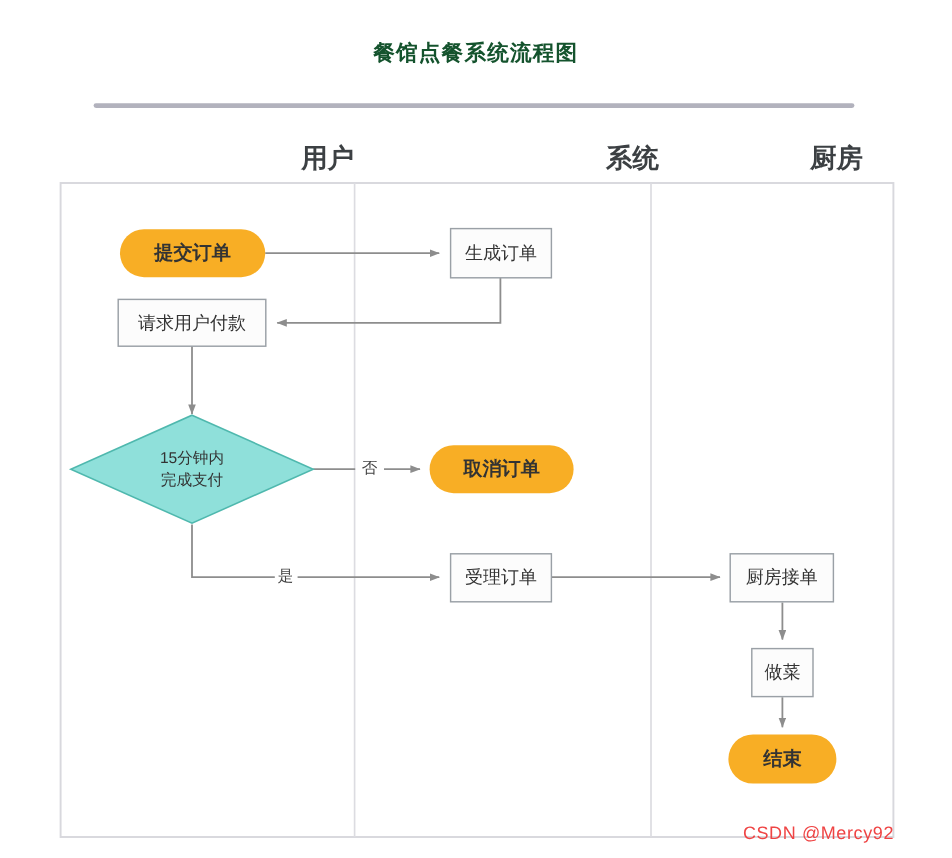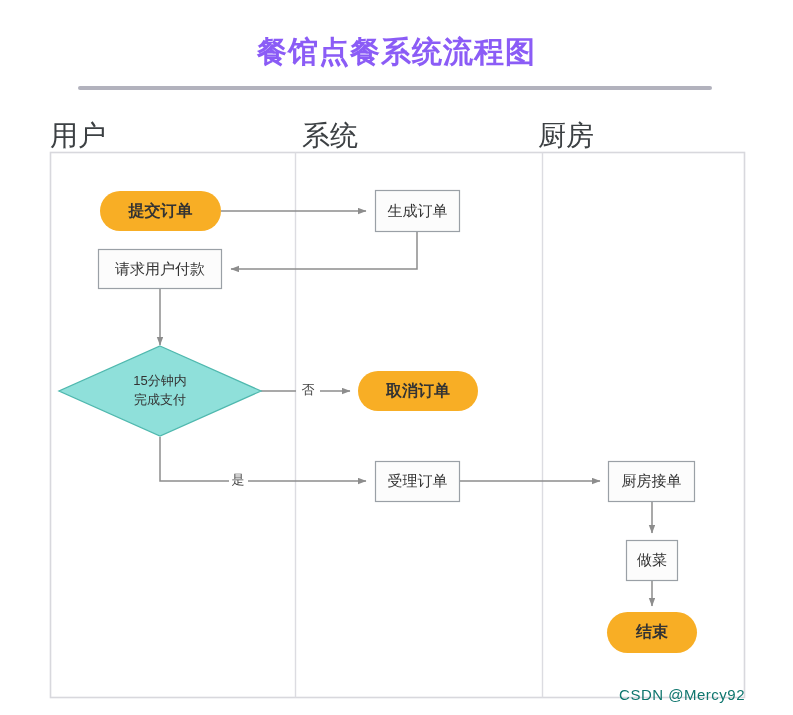--- a/index.html
+++ b/index.html
@@ -13,45 +13,45 @@
     font-family: "Liberation Sans", "DejaVu Sans", sans-serif;
     position: relative;
     overflow: hidden;
   }
   #page-title {
     position: absolute;
     left: 0;
     top: 32px;
     width: 793px;
     text-align: center;
-    font-size: 30px;
+    font-size: 18px;
     font-weight: bold;
-    color: #8b5cf6;
+    color: #14532d;
     letter-spacing: 1px;
   }
   #title-rule {
     position: absolute;
     left: 78px;
     top: 86px;
     width: 634px;
     height: 4px;
     background: #b2b2bd;
     border-radius: 2px;
   }
   .lane-header {
     position: absolute;
     top: 117px;
-    font-size: 28px;
-    font-weight: normal;
+    font-size: 22px;
+    font-weight: bold;
     color: #3c4043;
-    text-align: left;
+    text-align: right;
   }
   #lane-header-0 { left: 50px;  width: 245px; }
   #lane-header-1 { left: 302px; width: 247px; }
-  #lane-header-2 { left: 538px; width: 203px; }
+  #lane-header-2 { left: 516px; width: 203px; }
 
   #diagram-canvas {
     position: absolute;
     left: 0;
     top: 0;
     width: 793px;
     height: 715px;
   }
   .node-label {
     font-family: "Liberation Sans", "DejaVu Sans", sans-serif;
@@ -72,21 +72,21 @@
     font-size: 13px;
     fill: #444444;
     text-anchor: middle;
     dominant-baseline: middle;
   }
   #watermark {
     position: absolute;
     right: 48px;
     top: 686px;
     font-size: 15px;
-    color: #0f766e;
+    color: #ef4444;
     letter-spacing: 0.5px;
   }
 </style>
 </head>
 <body>
 
 <div id="page-title">餐馆点餐系统流程图</div>
 <div id="title-rule"></div>
 
 <div class="lane-header" id="lane-header-0">用户</div>

